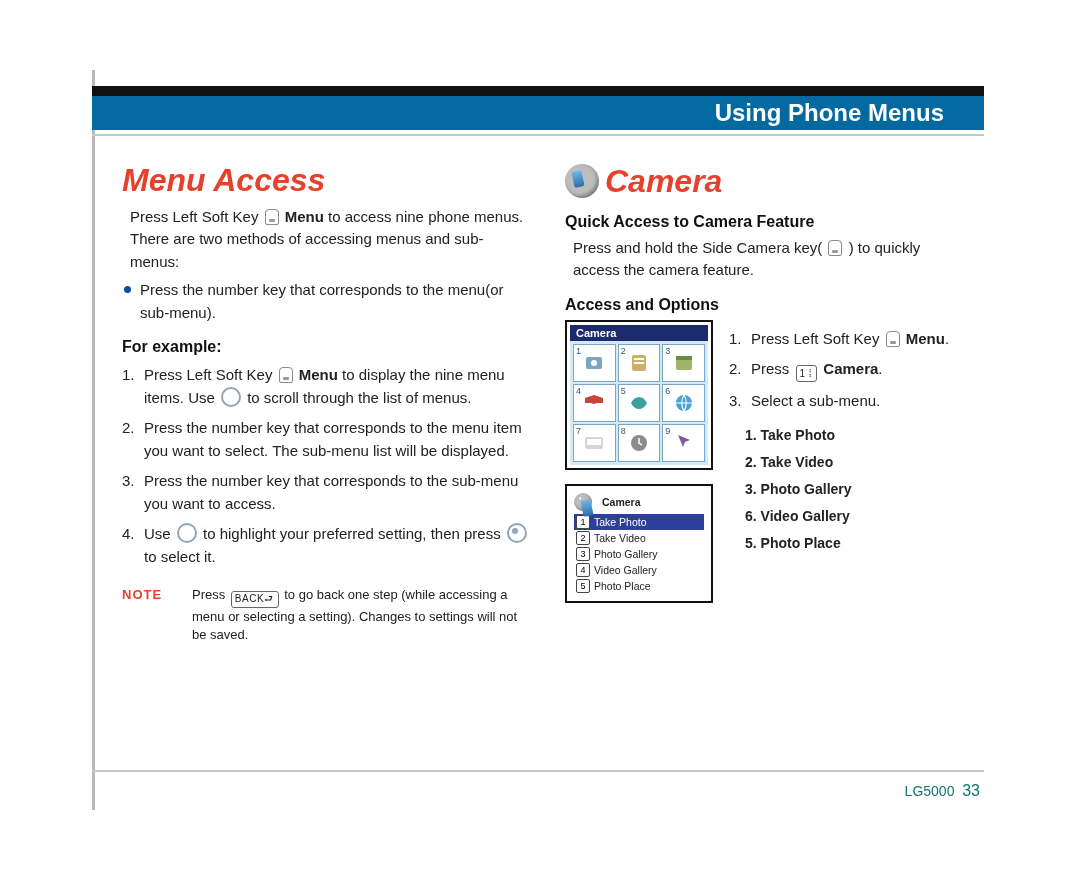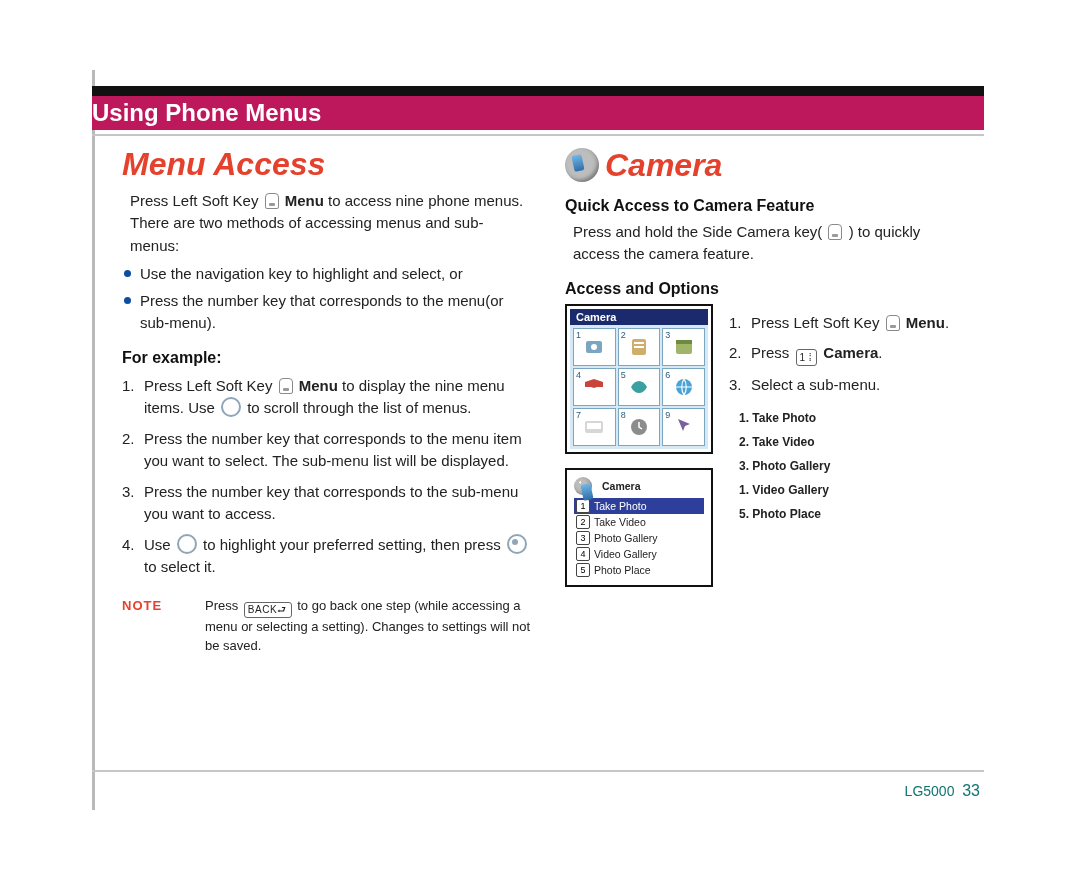--- a/index.html
+++ b/index.html
@@ -2,40 +2,40 @@
 <html><head>
 <meta charset="utf-8">
 <style>
   html,body{margin:0;padding:0;background:#fff;font-family:"Helvetica Neue",Arial,sans-serif;color:#222;-webkit-font-smoothing:antialiased}
   .page{width:1080px;height:883px;position:relative;box-sizing:border-box}
   
   .outer-rule{position:absolute;left:92px;top:70px;width:3px;height:740px;background:#b9b9b9}
   
   .hbar{position:absolute;left:92px;top:86px;width:892px;height:10px;background:#111}
   
-  .banner{position:absolute;left:92px;top:96px;width:892px;height:34px;background:#be185d;color:#fff;display:flex;align-items:center;padding-right:40px;box-sizing:border-box;font-weight:700;font-size:24px}
+  .banner{position:absolute;left:92px;top:96px;width:892px;height:34px;background:#0369a1;color:#fff;display:flex;align-items:center;justify-content:flex-end;padding-right:40px;box-sizing:border-box;font-weight:700;font-size:24px}
   
   .thinrule{position:absolute;left:92px;top:134px;width:892px;height:2px;background:#c6c6c6}
   
-  .cols{position:absolute;left:122px;top:148px;width:856px;display:flex;gap:30px}
+  .cols{position:absolute;left:122px;top:164px;width:856px;display:flex;gap:30px}
   .col{width:413px}
   h2.sec{margin:0 0 8px 0;font-style:italic;font-weight:800;color:#e5422d;font-size:32px;line-height:1.05}
   .iconround{display:inline-block;vertical-align:-6px;width:34px;height:34px;border-radius:50%;background:radial-gradient(circle at 35% 30%,#fff 0 6%,#bdbdbd 7% 60%,#7a7a7a 100%);margin-right:6px;position:relative;box-shadow:inset -2px -2px 4px rgba(0,0,0,.25)}
   .iconround::after{content:"";position:absolute;left:8px;top:7px;width:10px;height:16px;border-radius:2px;background:linear-gradient(#6fb6e6,#2f6ea8);transform:rotate(-12deg)}
   p,li{font-size:15px;line-height:1.5;color:#222}
   p{margin:6px 8px}
   ul.b{list-style:none;padding:0;margin:6px 0 10px 0}
   ul.b>li{position:relative;padding-left:18px;margin:4px 0}
   ul.b>li::before{content:"";position:absolute;left:2px;top:7px;width:7px;height:7px;border-radius:50%;background:#0b4ea2}
   ol.n{list-style:none;padding:0;margin:4px 0;counter-reset:n}
   ol.n>li{counter-increment:n;position:relative;padding-left:22px;margin:8px 0}
   ol.n>li::before{content:counter(n) ".";position:absolute;left:0;top:0;color:#222}
   .subhead{font-weight:700;font-size:16px;margin:14px 0 6px 0;color:#111}
   .strong{font-weight:700}
-  .note{display:flex;gap:29px;margin-top:18px;font-size:13px;line-height:1.45}
+  .note{display:flex;gap:16px;margin-top:18px;font-size:13px;line-height:1.45}
   .note .lbl{color:#e5422d;font-weight:800;letter-spacing:1px;min-width:54px}
   .soft{display:inline-block;vertical-align:-3px;width:12px;height:14px;border:1.5px solid #8a8a8a;border-radius:4px 4px 2px 2px;position:relative;background:#fff;margin:0 2px}
   .soft::after{content:"";position:absolute;left:3px;right:3px;bottom:2px;height:3px;background:#9a9a9a;border-radius:1px}
   .ring{display:inline-block;vertical-align:-4px;width:16px;height:16px;border:2px solid #8fa5b8;border-radius:50%;position:relative;margin:0 2px}
   .ring.ok::after{content:"";position:absolute;left:3px;top:3px;width:6px;height:6px;border-radius:50%;background:#8fa5b8}
   .keylbl{display:inline-block;vertical-align:-3px;border:1px solid #666;border-radius:3px;padding:0 4px 0 3px;font-size:10px;background:#fff;margin:0 2px;letter-spacing:.5px}
   
   .shots{display:flex;gap:16px}
   .shotcol{width:148px;display:flex;flex-direction:column;gap:14px}
   .shot{border:2px solid #111;background:#fff;padding:3px;box-sizing:border-box}
@@ -46,21 +46,21 @@
   .cell svg{width:24px;height:24px}
   .menu{padding:4px;font-size:10.5px}
   .menu .hdr{display:flex;align-items:center;gap:4px;font-weight:700;margin-bottom:3px}
   .menu .hdr .iconround{width:18px;height:18px}
   .menu .row{display:flex;align-items:center;gap:4px;padding:1px 2px}
   .menu .row.sel{background:#2d3f9a;color:#fff}
   .menu .row .num{display:inline-block;width:12px;height:12px;border:1px solid #444;background:#fff;color:#000;font-size:9px;text-align:center;line-height:12px;border-radius:2px}
   .menu .row.sel .num{background:#fff;color:#000}
   
   .camlist{margin:12px 0 0 0;padding:0;list-style:none}
-  .camlist li{font-weight:700;font-size:12px;margin:6px 10px}
+  .camlist li{font-weight:700;font-size:14px;margin:6px 16px}
   
   .footrule{position:absolute;left:92px;top:770px;width:892px;height:2px;background:#c6c6c6}
   .footer{position:absolute;right:100px;top:782px;font-size:14px;color:#0f766e}
   .footer .pg{font-size:16px}
 </style>
 </head>
 <body>
 <div class="page">
   <div class="outer-rule"></div>
   <div class="hbar"></div>
@@ -73,21 +73,20 @@
 
     <div class="col">
       <h2 class="sec">Menu Access</h2>
       <p>
         <span>Press Left Soft Key </span>
         <span class="soft"></span>
         <span class="strong">Menu</span>
         <span> to access nine phone menus. There are two methods of accessing menus and sub-menus:</span>
       </p>
       <ul class="b">
-        <li>Use the navigation key to highlight and select, or</li>
         <li>Press the number key that corresponds to the menu(or sub-menu).</li>
       </ul>
       <div class="subhead">For example:</div>
       <ol class="n">
         <li>
           <span>Press Left Soft Key </span>
           <span class="soft"></span>
           <span class="strong">Menu</span>
           <span> to display the nine menu items. Use </span>
           <span class="ring"></span>
@@ -228,21 +227,21 @@
         <div style="flex:1">
           <ol class="n">
             <li><span>Press Left Soft Key</span> <span class="soft"></span> <span class="strong">Menu</span><span>.</span></li>
             <li><span>Press</span> <span class="keylbl">1 ⁞</span> <span class="strong">Camera</span><span>.</span></li>
             <li>Select a sub-menu.</li>
           </ol>
           <ul class="camlist">
             <li>1. Take Photo</li>
             <li>2. Take Video</li>
             <li>3. Photo Gallery</li>
-            <li>1. Video Gallery</li>
+            <li>6. Video Gallery</li>
             <li>5. Photo Place</li>
           </ul>
         </div>
       </div>
     </div>
   </div>
 
   <div class="footrule"></div>
   <div class="footer">
     <span>LG5000</span>&nbsp;

